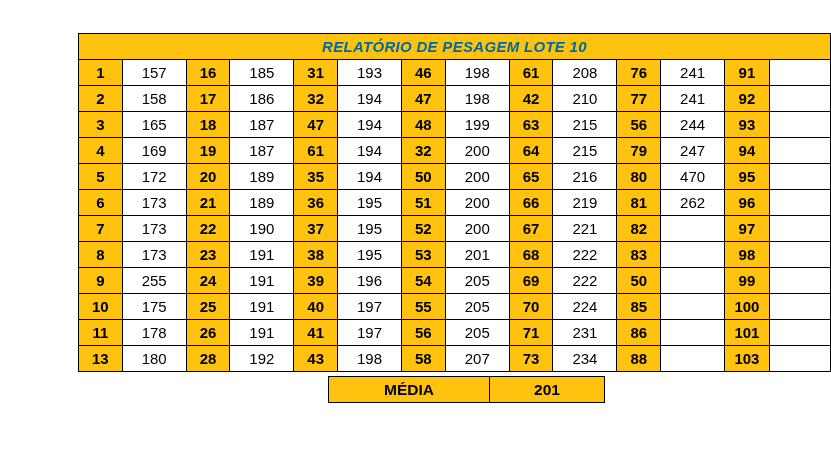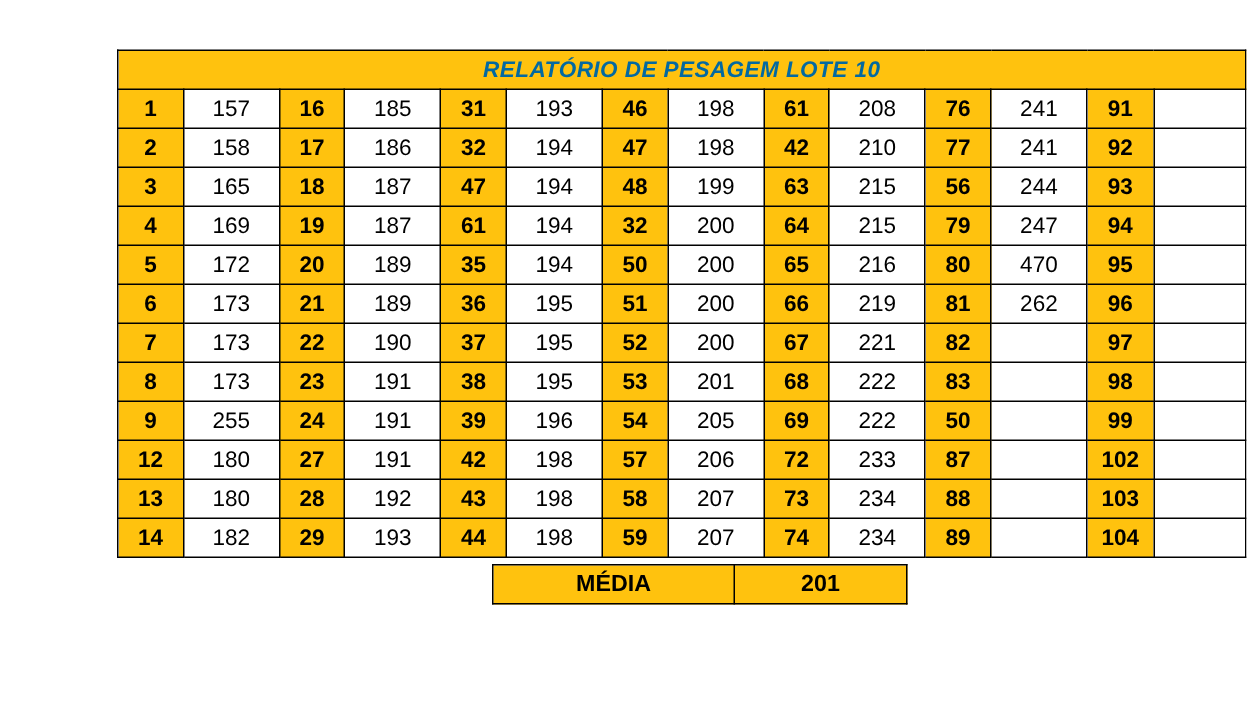--- a/index.html
+++ b/index.html
@@ -273,67 +273,67 @@
           <td class="idx">54</td>
           <td class="val">205</td>
           <td class="idx">69</td>
           <td class="val">222</td>
           <td class="idx">50</td>
           <td class="val empty"></td>
           <td class="idx">99</td>
           <td class="val empty"></td>
         </tr>
         <tr>
-          <td class="idx">12</td>
-          <td class="val">180</td>
-          <td class="idx">27</td>
+          <td class="idx">10</td>
+          <td class="val">175</td>
+          <td class="idx">25</td>
           <td class="val">191</td>
-          <td class="idx">42</td>
-          <td class="val">198</td>
-          <td class="idx">57</td>
-          <td class="val">206</td>
-          <td class="idx">72</td>
-          <td class="val">233</td>
-          <td class="idx">87</td>
-          <td class="val empty"></td>
-          <td class="idx">102</td>
+          <td class="idx">40</td>
+          <td class="val">197</td>
+          <td class="idx">55</td>
+          <td class="val">205</td>
+          <td class="idx">70</td>
+          <td class="val">224</td>
+          <td class="idx">85</td>
+          <td class="val empty"></td>
+          <td class="idx">100</td>
+          <td class="val empty"></td>
+        </tr>
+        <tr>
+          <td class="idx">11</td>
+          <td class="val">178</td>
+          <td class="idx">26</td>
+          <td class="val">191</td>
+          <td class="idx">41</td>
+          <td class="val">197</td>
+          <td class="idx">56</td>
+          <td class="val">205</td>
+          <td class="idx">71</td>
+          <td class="val">231</td>
+          <td class="idx">86</td>
+          <td class="val empty"></td>
+          <td class="idx">101</td>
           <td class="val empty"></td>
         </tr>
         <tr>
           <td class="idx">13</td>
           <td class="val">180</td>
           <td class="idx">28</td>
           <td class="val">192</td>
           <td class="idx">43</td>
           <td class="val">198</td>
           <td class="idx">58</td>
           <td class="val">207</td>
           <td class="idx">73</td>
           <td class="val">234</td>
           <td class="idx">88</td>
           <td class="val empty"></td>
           <td class="idx">103</td>
           <td class="val empty"></td>
         </tr>
-        <tr>
-          <td class="idx">14</td>
-          <td class="val">182</td>
-          <td class="idx">29</td>
-          <td class="val">193</td>
-          <td class="idx">44</td>
-          <td class="val">198</td>
-          <td class="idx">59</td>
-          <td class="val">207</td>
-          <td class="idx">74</td>
-          <td class="val">234</td>
-          <td class="idx">89</td>
-          <td class="val empty"></td>
-          <td class="idx">104</td>
-          <td class="val empty"></td>
-        </tr>
       </tbody>
   </table>
   <table class="footer">
     <tbody>
         <tr>
       <td class="media-label">MÉDIA</td>
       <td class="media-value">201</td>
     </tr>
   </tbody>
     </table>

